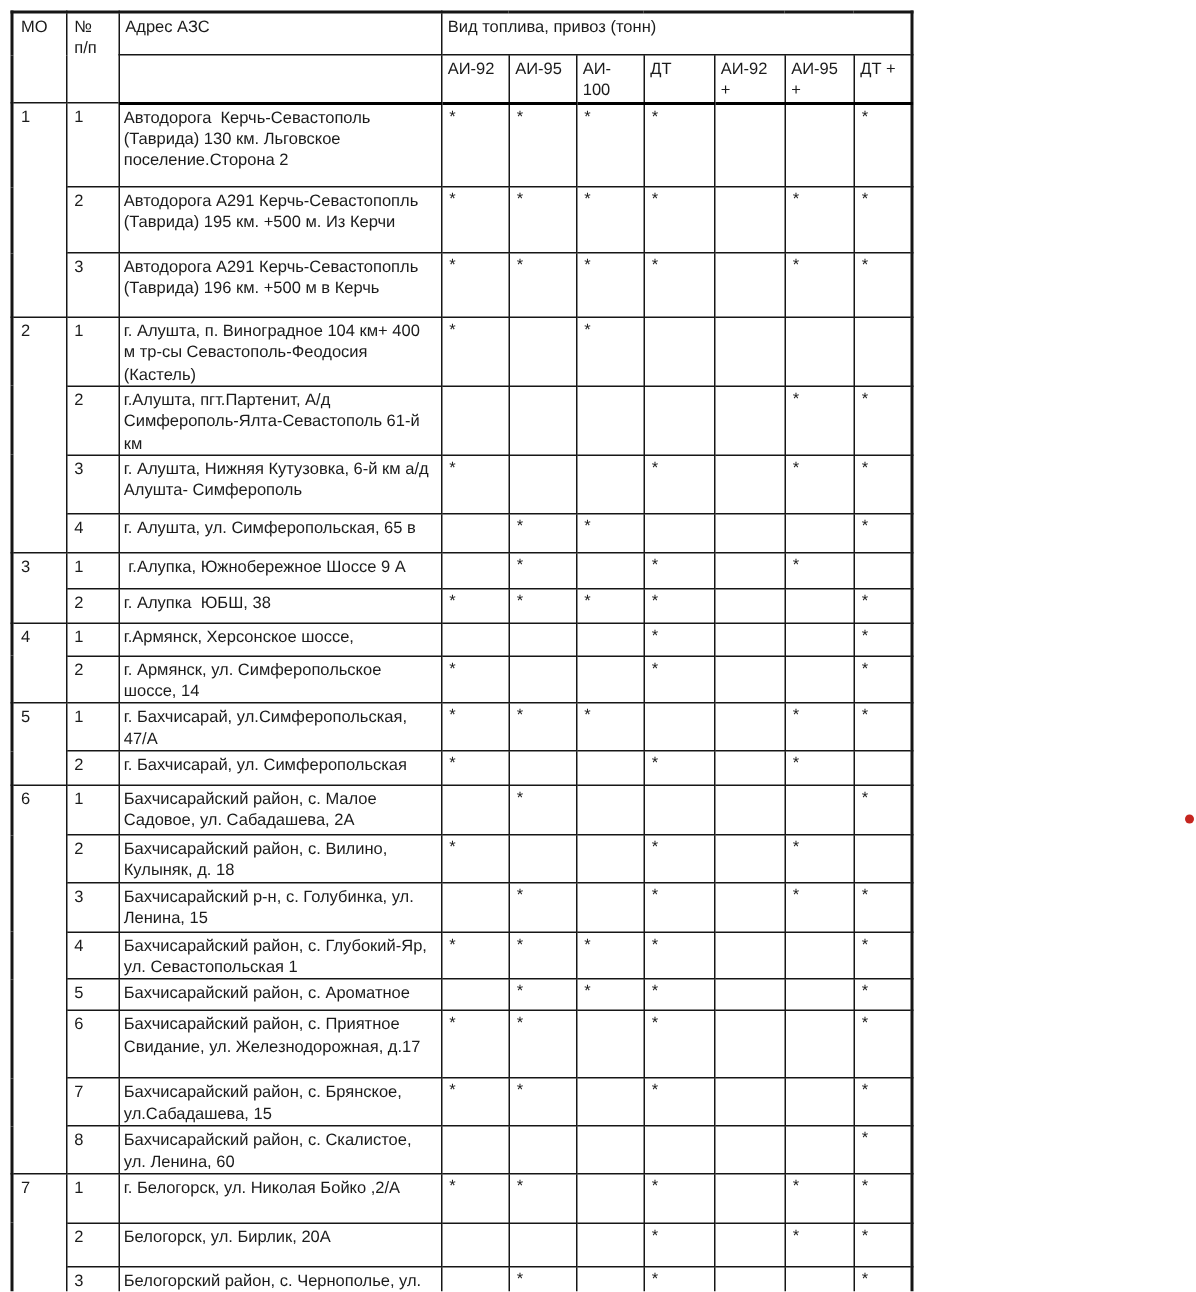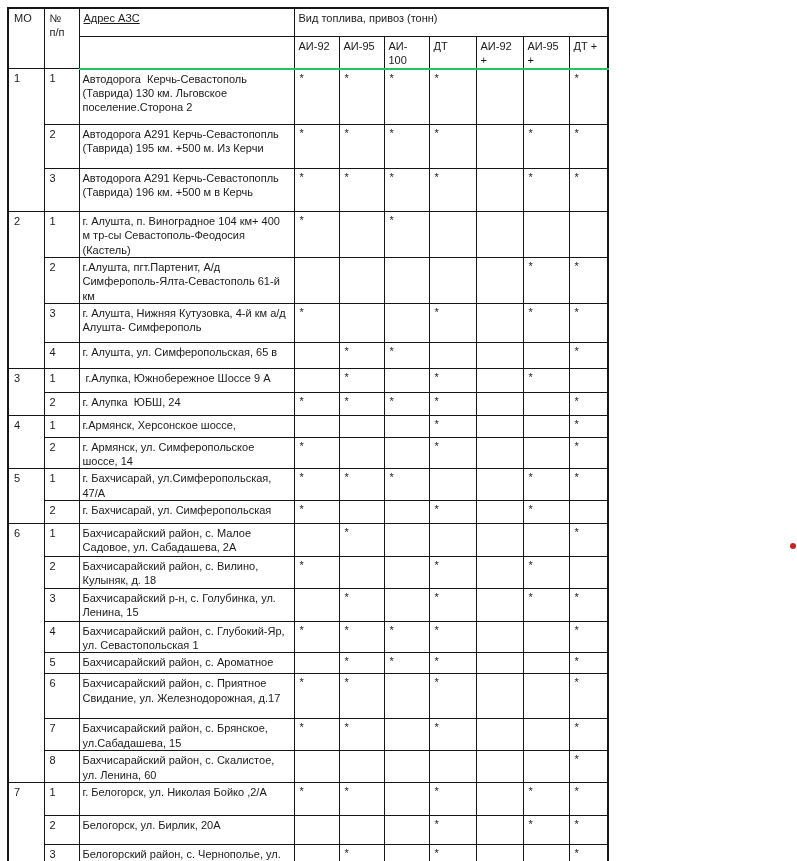--- a/index.html
+++ b/index.html
@@ -30,23 +30,23 @@
     font-weight: normal;
     text-align: left;
     vertical-align: top;
     font-size: 11px;
     line-height: 14.3px;
     padding: 0;
     overflow: hidden;
   }
   
   .fuel-table thead tr.h1 th { height: 25px; }
-  .fuel-table thead tr.h2 th { height: 27px; border-bottom: 2px solid #22c55e; }
+  .fuel-table thead tr.h2 th { height: 27px; border-bottom: 2px solid #000000; }
   th.mo-h, th.num-h { padding: 2px 2px 0 5px; white-space: pre-line; }
-  th.addr-h { padding: 2px 4px 0 4px; text-decoration: underline; }
+  th.addr-h { padding: 2px 4px 0 4px; }
   th.fuelgroup-h { padding: 2px 4px 0 4px; }
   th.fuel-th { padding: 2px 2px 0 4px; white-space: pre-line; }
   
   td.mo-cell, td.num-cell { padding: 2px 2px 0 5px; }
   td.address-cell { padding: 2px 4px 0 3px; white-space: pre-wrap; }
   td.star-cell { padding: 1px 2px 0 5px; }
   
   .red-dot {
     position: absolute;
     left: 790px;
@@ -148,21 +148,21 @@
           <td class="star-cell"></td>
           <td class="star-cell"></td>
           <td class="star-cell"></td>
           <td class="star-cell"></td>
           <td class="star-cell"></td>
           <td class="star-cell">*</td>
           <td class="star-cell">*</td>
         </tr>
         <tr style="height: 39px;">
           <td class="num-cell">3</td>
-          <td class="address-cell">г. Алушта, Нижняя Кутузовка, 4-й км а/д Алушта- Симферополь</td>
+          <td class="address-cell">г. Алушта, Нижняя Кутузовка, 6-й км а/д Алушта- Симферополь</td>
           <td class="star-cell">*</td>
           <td class="star-cell"></td>
           <td class="star-cell"></td>
           <td class="star-cell">*</td>
           <td class="star-cell"></td>
           <td class="star-cell">*</td>
           <td class="star-cell">*</td>
         </tr>
         <tr style="height: 26px;">
           <td class="num-cell">4</td>
@@ -182,21 +182,21 @@
           <td class="star-cell"></td>
           <td class="star-cell">*</td>
           <td class="star-cell"></td>
           <td class="star-cell">*</td>
           <td class="star-cell"></td>
           <td class="star-cell">*</td>
           <td class="star-cell"></td>
         </tr>
         <tr style="height: 23px;">
           <td class="num-cell">2</td>
-          <td class="address-cell">г. Алупка  ЮБШ, 24</td>
+          <td class="address-cell">г. Алупка  ЮБШ, 38</td>
           <td class="star-cell">*</td>
           <td class="star-cell">*</td>
           <td class="star-cell">*</td>
           <td class="star-cell">*</td>
           <td class="star-cell"></td>
           <td class="star-cell"></td>
           <td class="star-cell">*</td>
         </tr>
         <tr style="height: 22px;">
           <td class="mo-cell" rowspan="2">4</td>

